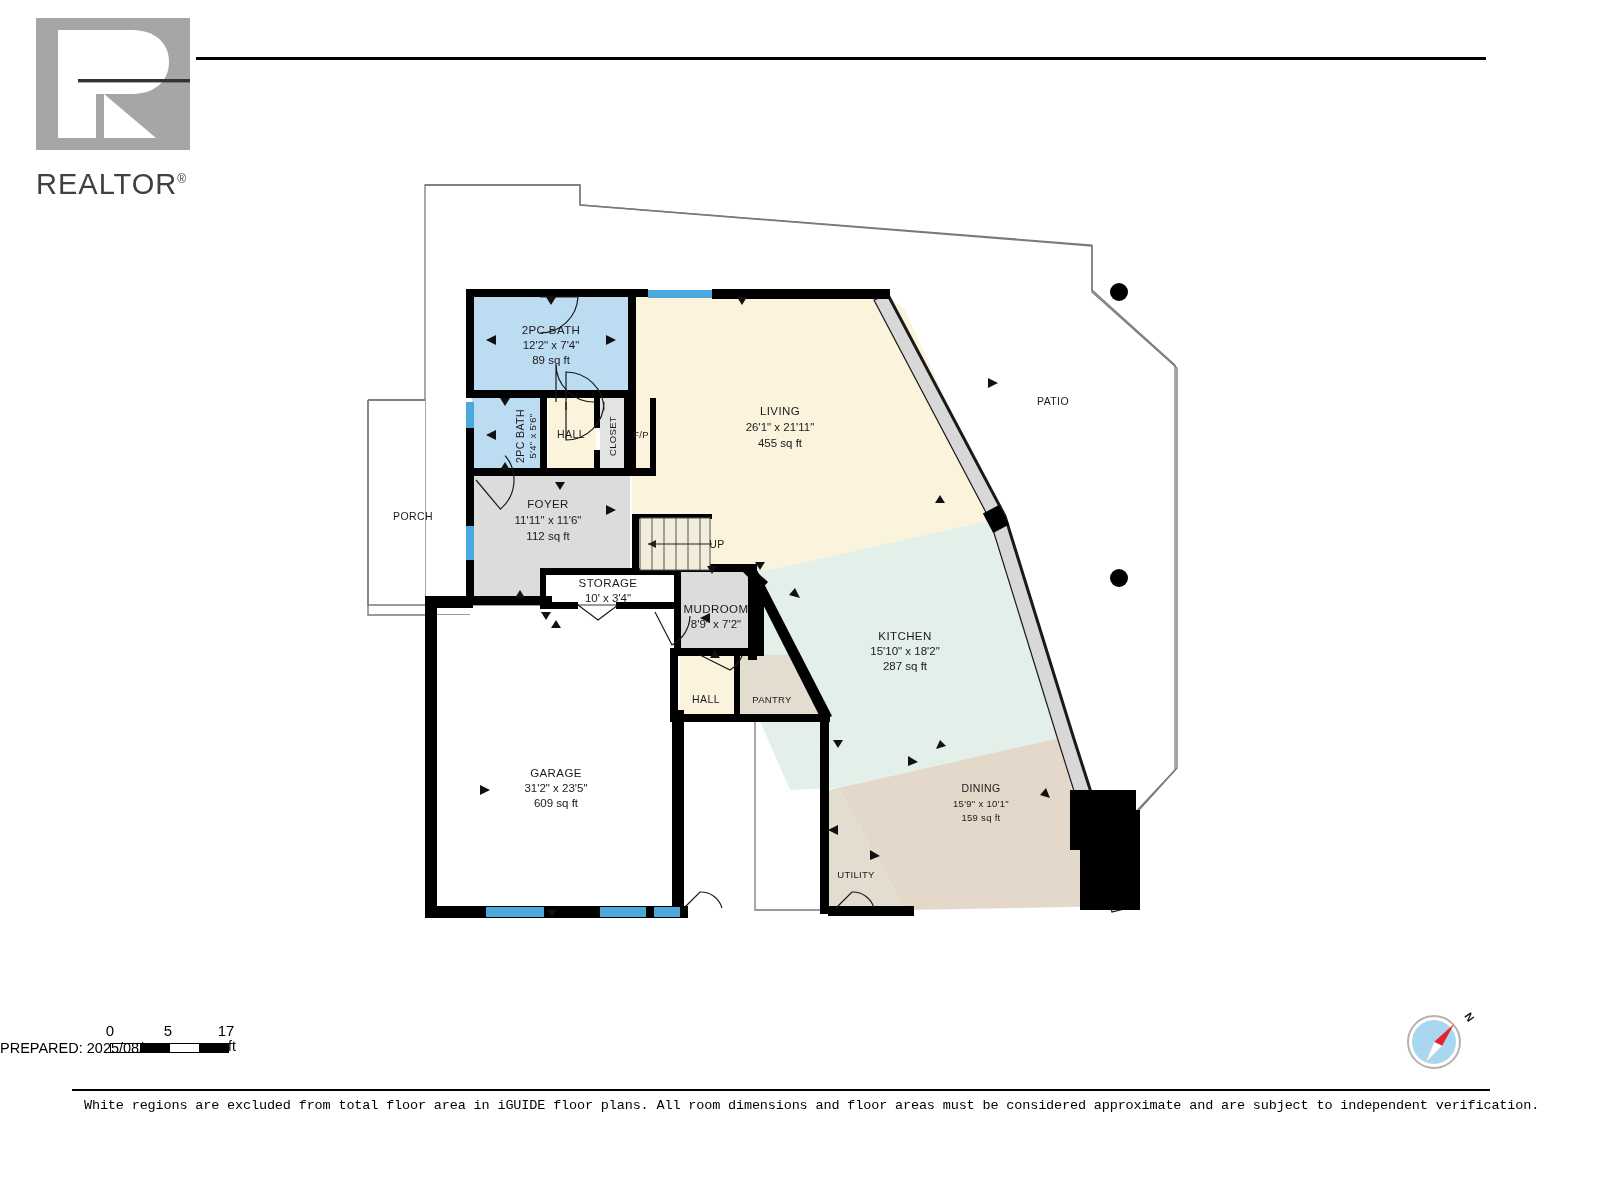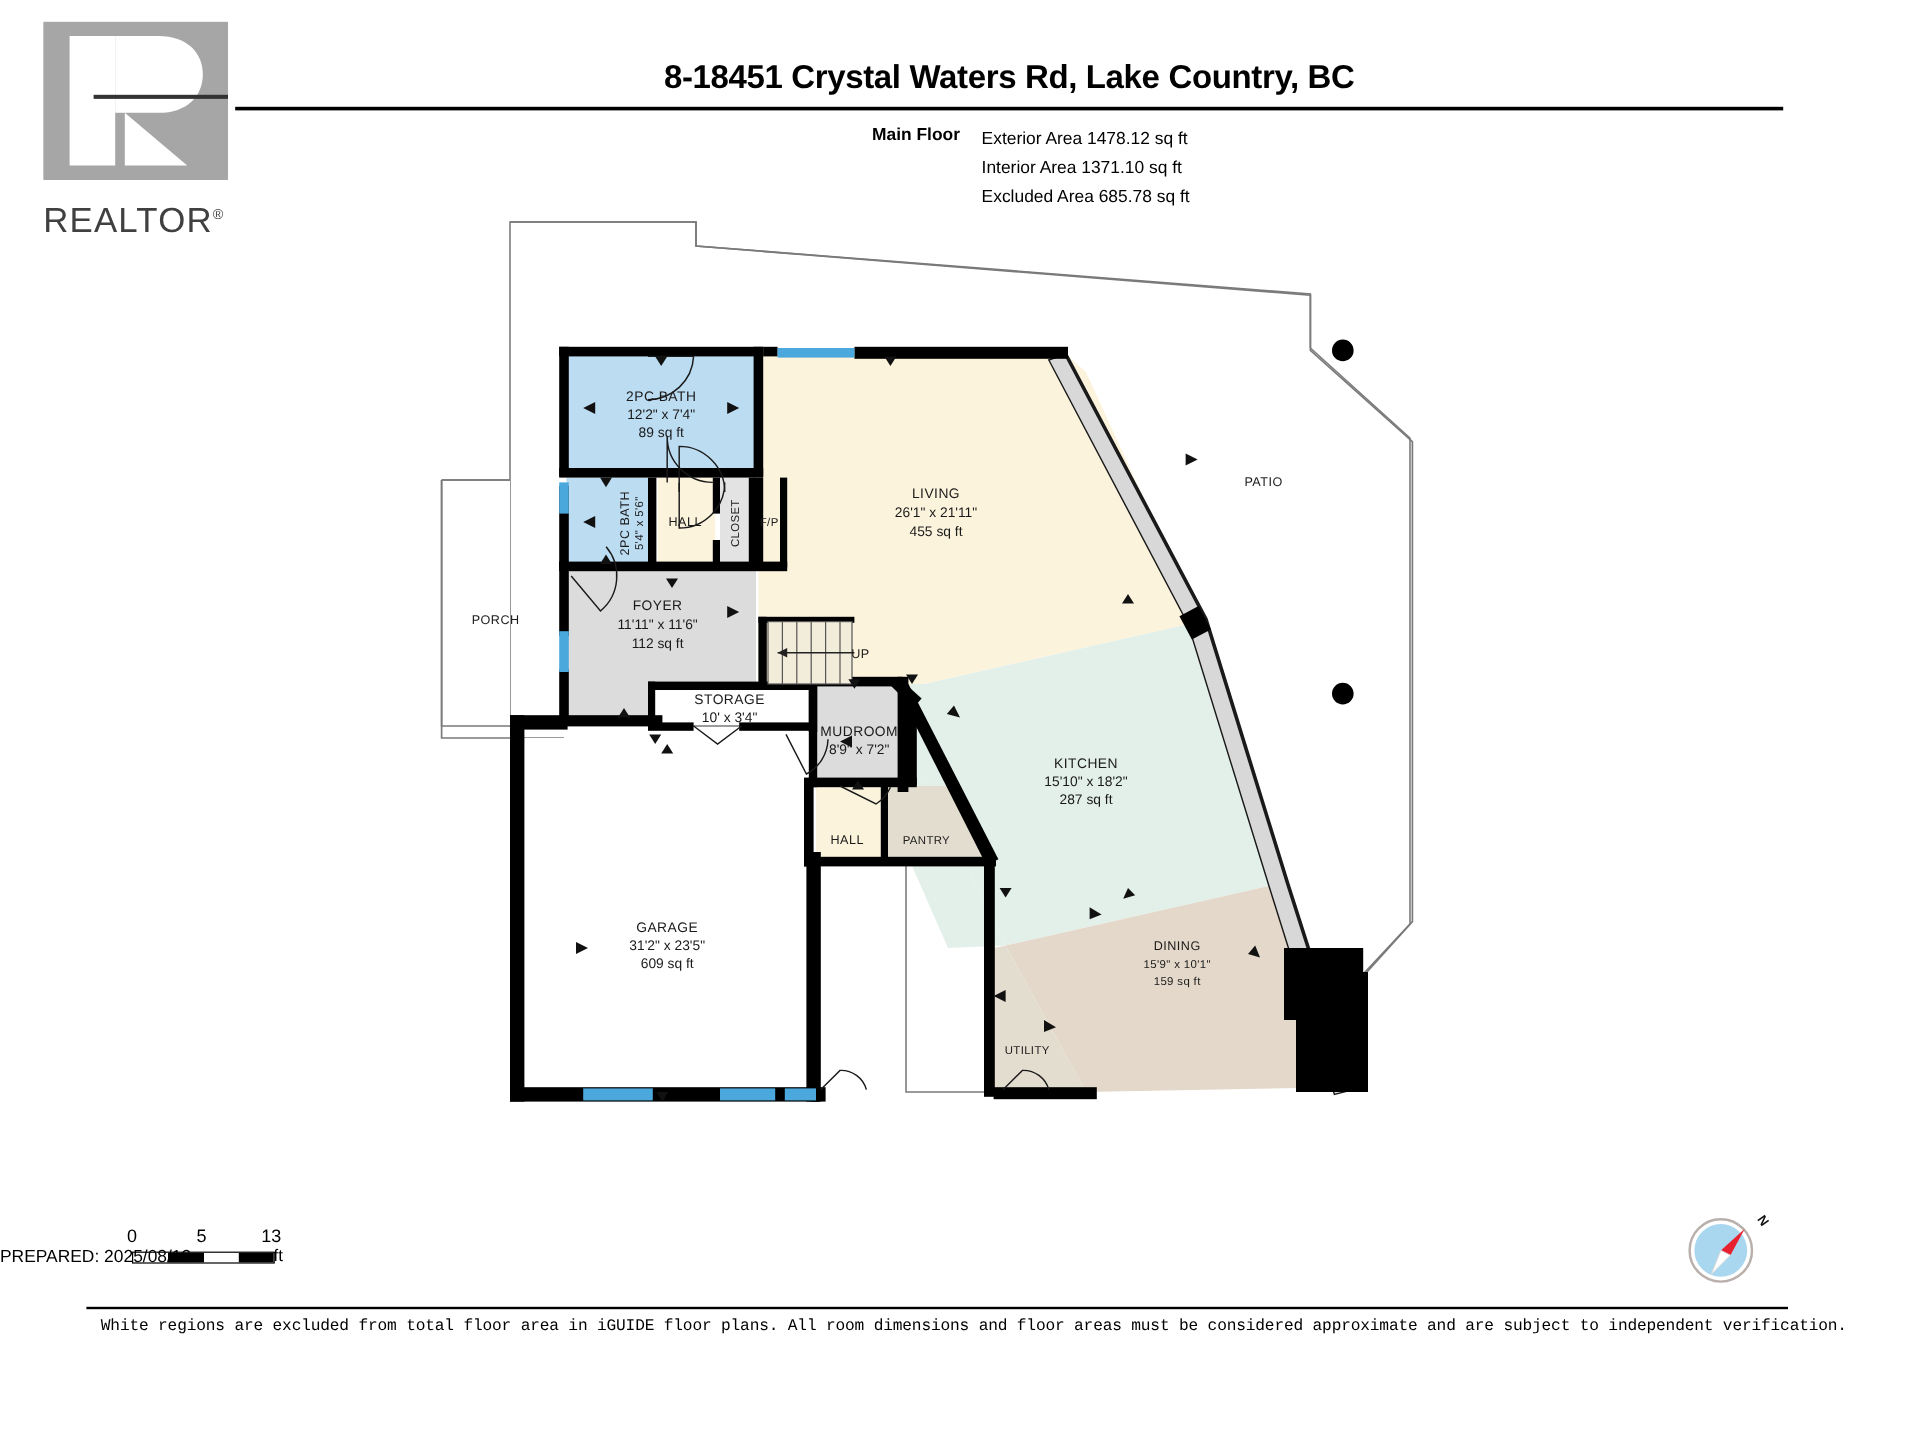--- a/index.html
+++ b/index.html
@@ -186,32 +186,23 @@
       <path d="M60 12 L96 12 C120 12 133 26 133 44 C133 62 120 76 96 76 L60 76 Z" fill="#ffffff"></path>
       <path d="M68 76 L120 120 L68 120 Z" fill="#ffffff"></path>
       <rect x="42" y="61" width="112" height="3.4" fill="#333333"></rect>
     </svg>
     <div id="realtor-wordmark">
       <span>REALTOR</span><sup>®</sup>
     </div>
   </div>
 
   <div id="title-block">
-    <div id="page-title">8-18451 Crystal Waters Rd, Lake Country, BC</div>
     <div id="title-rule"></div>
   </div>
 
-  <div id="floor-summary">
-    <div id="floor-summary-label">Main Floor</div>
-    <div id="floor-summary-lines">
-      <div>Exterior Area 1478.12 sq ft</div>
-      <div>Interior Area 1371.10 sq ft</div>
-      <div>Excluded Area 685.78 sq ft</div>
-    </div>
-  </div>
 </div>
 
 <div id="plan-wrap">
 <svg id="plan-svg" width="1600" height="860" viewBox="0 0 1600 860">
 
   <g>
 
     <path d="M425,35 L580,35 L580,55 L1092,95 L1092,140 L1175,215 L1175,620 L1100,700 L905,700
              L905,760 L755,760 L755,455 L425,455 Z" fill="#ffffff" stroke="#7a7a7a" stroke-width="1.3"></path>
 
@@ -469,21 +460,21 @@
     <text class="rlabel rsmall" x="1053" y="255">PATIO</text>
   </g>
 
 </svg>
 </div>
 
 <div id="scale-bar-group">
   <div id="scale-ticks">
     <span class="t0">0</span>
     <span class="t5">5</span>
-    <span class="t10">13</span>
+    <span class="t10">17</span>
   </div>
   <div id="scale-bar">
     <i></i>
     <i class="on"></i>
     <i></i>
     <i class="on"></i>
   </div>
   <div id="scale-unit">ft</div>
 </div>
 

